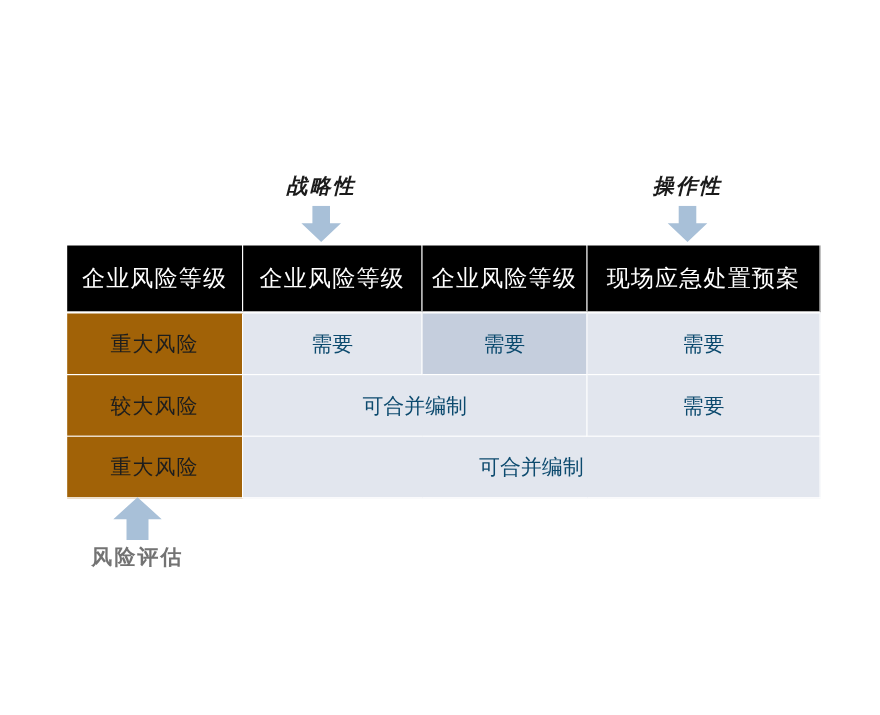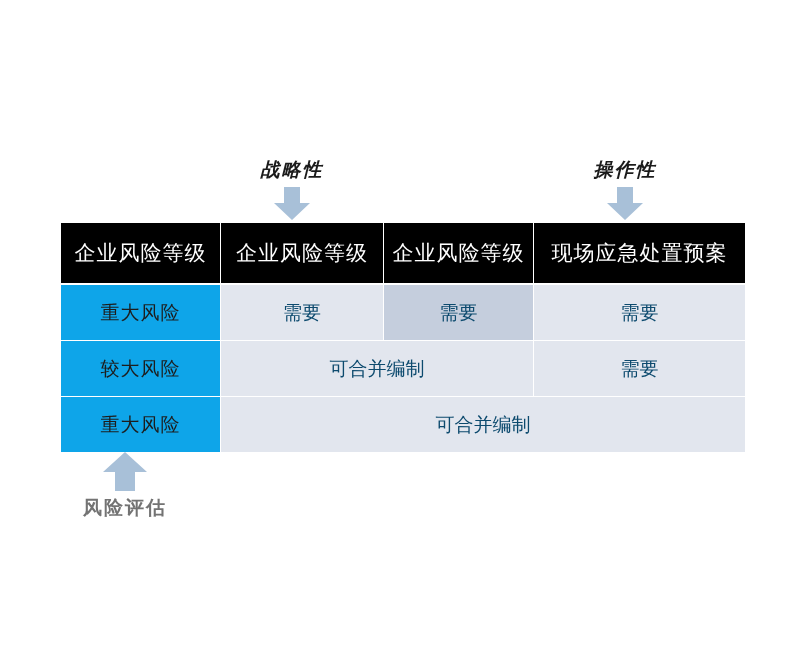--- a/index.html
+++ b/index.html
@@ -73,21 +73,21 @@
     border-bottom: 2px solid #ffffff;
   }
   #matrix tbody td {
     height: 55px;
     font-size: 19px;
     color: #0c4a6e;
     font-weight: 400;
     background: #e2e6ee;
   }
   #matrix tbody td.rowhead {
-    background: #0ea5e9;
+    background: #a16207;
     color: #1d1d1d;
     letter-spacing: 1px;
   }
   #matrix tbody td.emphasis {
     background: #c5cedd;
   }
 
   
   #bottom-annotation {
     position: absolute;

